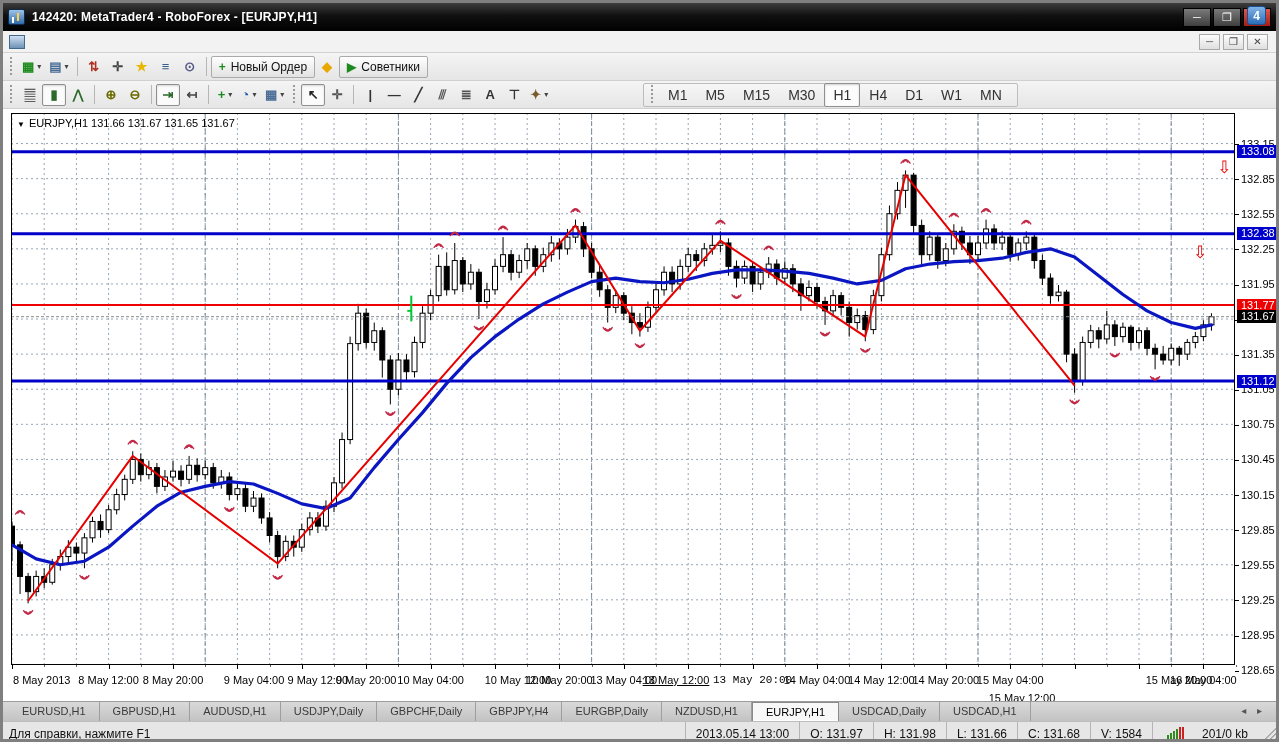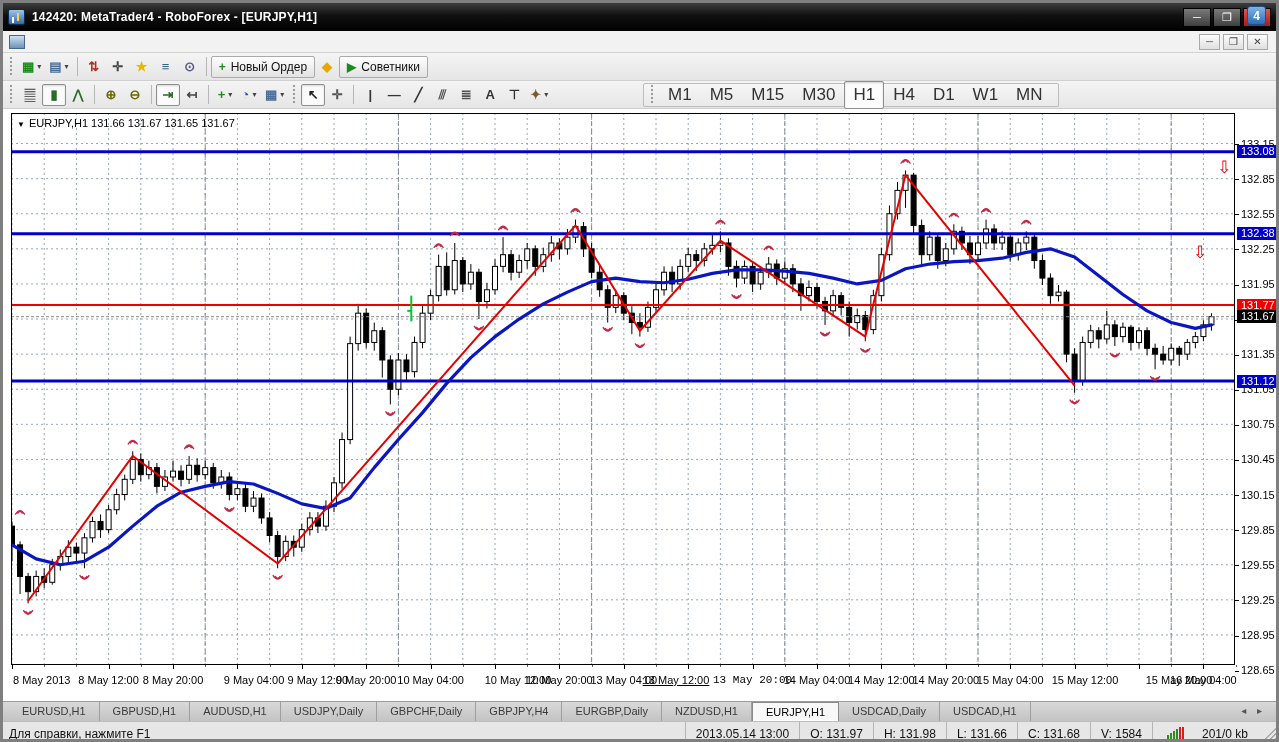--- a/index.html
+++ b/index.html
@@ -22,21 +22,21 @@
   .mdi-ctrl{width:21px;height:16px;border:1px solid #a8a8a8;background:linear-gradient(#fdfdfd,#dfdfdf);color:#444;font-size:10px;line-height:14px;text-align:center;}
   
   .toolbar{position:absolute;left:0;width:100%;height:28px;background:linear-gradient(#f4f4f4,#e6e6e6);border-bottom:1px solid #d0d0d0;display:flex;align-items:center;padding:0 2px;}
   .tb1{top:50px;} .tb2{top:78px;}
   .grip{width:5px;height:20px;margin:0 4px;background:repeating-linear-gradient(#9a9a9a 0 2px,transparent 2px 4px);background-size:2px 100%;background-repeat:no-repeat;background-position:1px 0;}
   .tbtn{min-width:24px;height:22px;border:1px solid transparent;border-radius:2px;display:flex;align-items:center;justify-content:center;font-size:13px;padding:0 3px;color:#333;position:relative;cursor:default;}
   .tbtn.pressed{border:1px solid #8f8f8f;background:#fbfbfb;box-shadow:inset 0 1px 2px rgba(0,0,0,.15);}
   .tbtn.raised{border:1px solid #aaa;background:linear-gradient(#fff,#e2e2e2);padding:0 7px;font-size:12px;color:#111;}
   .tbtn .dd{font-size:8px;color:#444;margin-left:3px;}
   .tbsep{width:1px;height:19px;background:#b6b6b6;margin:0 4px;}
-  .tflabel{font-size:17px;color:#333;padding:3px 8px;border:1px solid transparent;border-radius:2px;}
+  .tflabel{font-size:14px;color:#333;padding:3px 8px;border:1px solid transparent;border-radius:2px;}
   .tflabel.active{border:1px solid #8f8f8f;background:#fcfcfc;box-shadow:inset 0 1px 2px rgba(0,0,0,.18);}
   .tfpanel{position:absolute;left:640px;top:2px;height:24px;display:flex;align-items:center;border:1px solid #bdbdbd;background:linear-gradient(#f6f6f6,#e9e9e9);padding:0 6px 0 2px;border-radius:2px;}
   .community{position:absolute;right:10px;top:3px;width:19px;height:19px;border-radius:3px;background:linear-gradient(#7fb3e8,#2d6db8);border:1px solid #1c4f8c;color:#fff;font-size:12px;font-weight:bold;text-align:center;line-height:18px;}
   
   .chartwrap{position:absolute;left:0;top:106px;width:1279px;height:592px;background:#fff;}
   #plot{position:absolute;left:8px;top:4px;}
   .chart-label{position:absolute;left:14px;top:8px;font-size:11px;color:#000;white-space:nowrap;}
   .chart-label .tri{font-size:8px;margin-right:4px;color:#000;}
   #price-axis{position:absolute;left:1232px;top:4px;width:47px;height:552px;font-size:11px;color:#000;}
   .ytick{position:absolute;left:0;width:100%;height:12px;line-height:12px;}
@@ -708,21 +708,21 @@
         <div class="xlabel" style="left: 741.6px; font-family: Liberation Mono, monospace;">13 May 20:00</div>
         <div class="xtick" style="left: 806px;"></div>
         <div class="xlabel" style="left: 806px;">14 May 04:00</div>
         <div class="xtick" style="left: 870.4px;"></div>
         <div class="xlabel" style="left: 870.4px;">14 May 12:00</div>
         <div class="xtick" style="left: 934.8px;"></div>
         <div class="xlabel" style="left: 934.8px;">14 May 20:00</div>
         <div class="xtick" style="left: 999.2px;"></div>
         <div class="xlabel" style="left: 999.2px;">15 May 04:00</div>
         <div class="xtick" style="left: 1063.6px;"></div>
-        <div class="xlabel" style="left: 1074px;">15 May 12:00</div>
+        <div class="xlabel" style="left: 1011px; margin-top: 18px;">15 May 12:00</div>
         <div class="xtick" style="left: 1128px;"></div>
         <div class="xlabel" style="left: 1168px; text-align: right;">15 May 20:00</div>
         <div class="xtick" style="left: 1192.4px;"></div>
         <div class="xlabel" style="left: 1192.4px;">16 May 04:00</div>
       </div>
   </div>
 
   <div class="tabbar" id="tabbar">
       <div class="tab">EURUSD,H1</div>
       <div class="tab">GBPUSD,H1</div>

